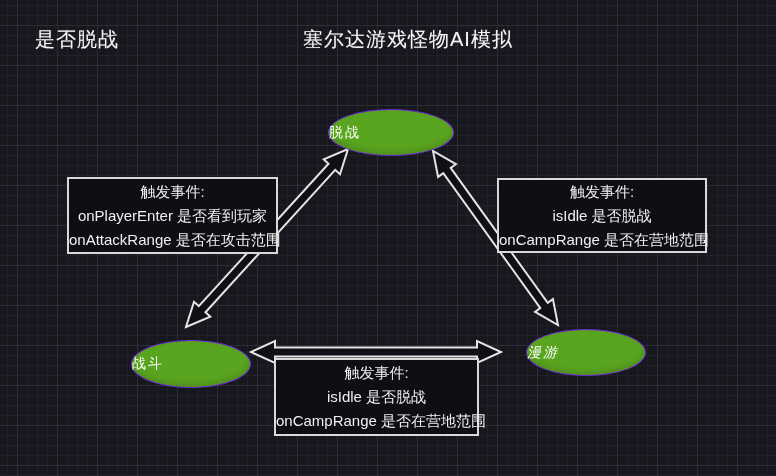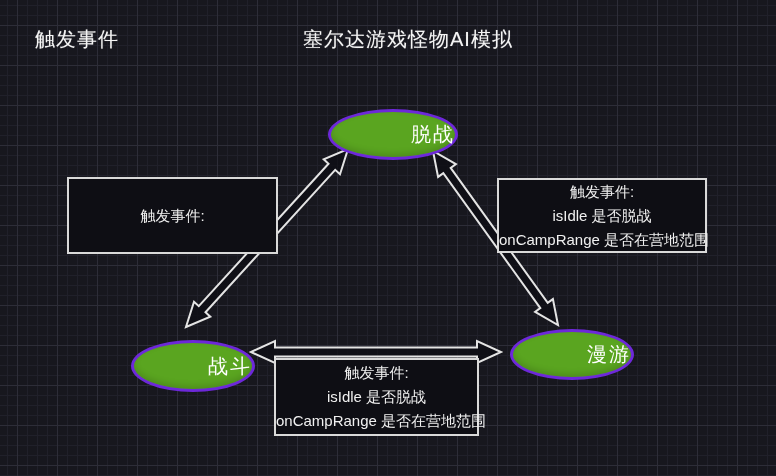--- a/index.html
+++ b/index.html
@@ -16,28 +16,28 @@
     background-position:17px 25px,17px 25px,7px 5px,7px 5px;
   }
   .title{
     position:absolute;color:#f4f4f4;font-size:20px;letter-spacing:1px;
     white-space:nowrap;text-shadow:0 0 1px rgba(255,255,255,.35);
   }
   #title-left{left:35px;top:26px;}
   #title-main{left:287px;top:26px;margin-left:16px;}
   .state{
     position:absolute;border-radius:50%;
-    background:#5aa520;border:3px solid #6d28d9;
+    background:#5aa520;border:1px solid #6d28d9;
     box-shadow:inset 0 -3px 6px rgba(0,0,0,.15);
-    display:flex;align-items:center;justify-content:flex-end;
-    color:#ffffff;font-size:20px;letter-spacing:2px;
+    display:flex;align-items:center;justify-content:flex-start;
+    color:#ffffff;font-size:14px;letter-spacing:2px;
   }
   #state-detached{left:328px;top:109px;width:124px;height:45px;}
   #state-combat{left:131px;top:340px;width:118px;height:46px;}
-  #state-roam{left:510px;top:329px;width:118px;height:45px;}
+  #state-roam{left:526px;top:329px;width:118px;height:45px;font-style:italic;}
   .event-box{
     position:absolute;background:#0e0e14;border:2px solid #d9d9d9;
     color:#f0f0f0;font-size:15px;text-align:center;
     display:flex;flex-direction:column;justify-content:center;
     line-height:24px;box-sizing:border-box;white-space:nowrap;
   }
   #box-left{left:67px;top:177px;width:211px;height:77px;}
   #box-right{left:497px;top:178px;width:210px;height:75px;}
   #box-bottom{left:274px;top:358px;width:205px;height:78px;}
   svg.arrows{
@@ -47,41 +47,43 @@
   svg.arrows polygon{
     fill:rgba(14,14,20,.8);
     stroke:#e4e4e4;stroke-width:2;stroke-linejoin:miter;
   }
 </style>
 </head>
 <body>
 
 <div>
 
-  <div class="title" id="title-left">触发事件</div>
+  <div class="title" id="title-left">是否脱战</div>
   <div class="title" id="title-main">塞尔达游戏怪物AI模拟</div>
 
   <svg class="arrows" viewBox="0 0 776 476" xmlns="http://www.w3.org/2000/svg">
     <polygon points="186.0,327.0 210.3,316.7 205.5,312.3 335.2,169.8 340.0,174.2 348.0,149.0 323.7,159.3 328.5,163.7 198.8,306.2 194.0,301.8"></polygon>
     <polygon points="433.0,151.0 438.1,176.9 443.3,173.1 540.3,308.1 535.1,311.9 558.0,325.0 552.9,299.1 547.7,302.9 450.7,167.9 455.9,164.1"></polygon>
     <polygon points="251.0,352.0 275.0,363.0 275.0,356.5 477.0,356.5 477.0,363.0 501.0,352.0 477.0,341.0 477.0,347.5 275.0,347.5 275.0,341.0"></polygon>
   </svg>
 
   <div class="state" id="state-detached">
     <span>脱战</span>
   </div>
   <div class="state" id="state-combat">
     <span>战斗</span>
   </div>
   <div class="state" id="state-roam">
     <span>漫游</span>
   </div>
 
   <div class="event-box" id="box-left">
     <div>触发事件:</div>
+    <div>onPlayerEnter 是否看到玩家</div>
+    <div>onAttackRange 是否在攻击范围</div>
   </div>
 
   <div class="event-box" id="box-right">
     <div>触发事件:</div>
     <div>isIdle 是否脱战</div>
     <div>onCampRange 是否在营地范围</div>
   </div>
 
   <div class="event-box" id="box-bottom">
     <div>触发事件:</div>

